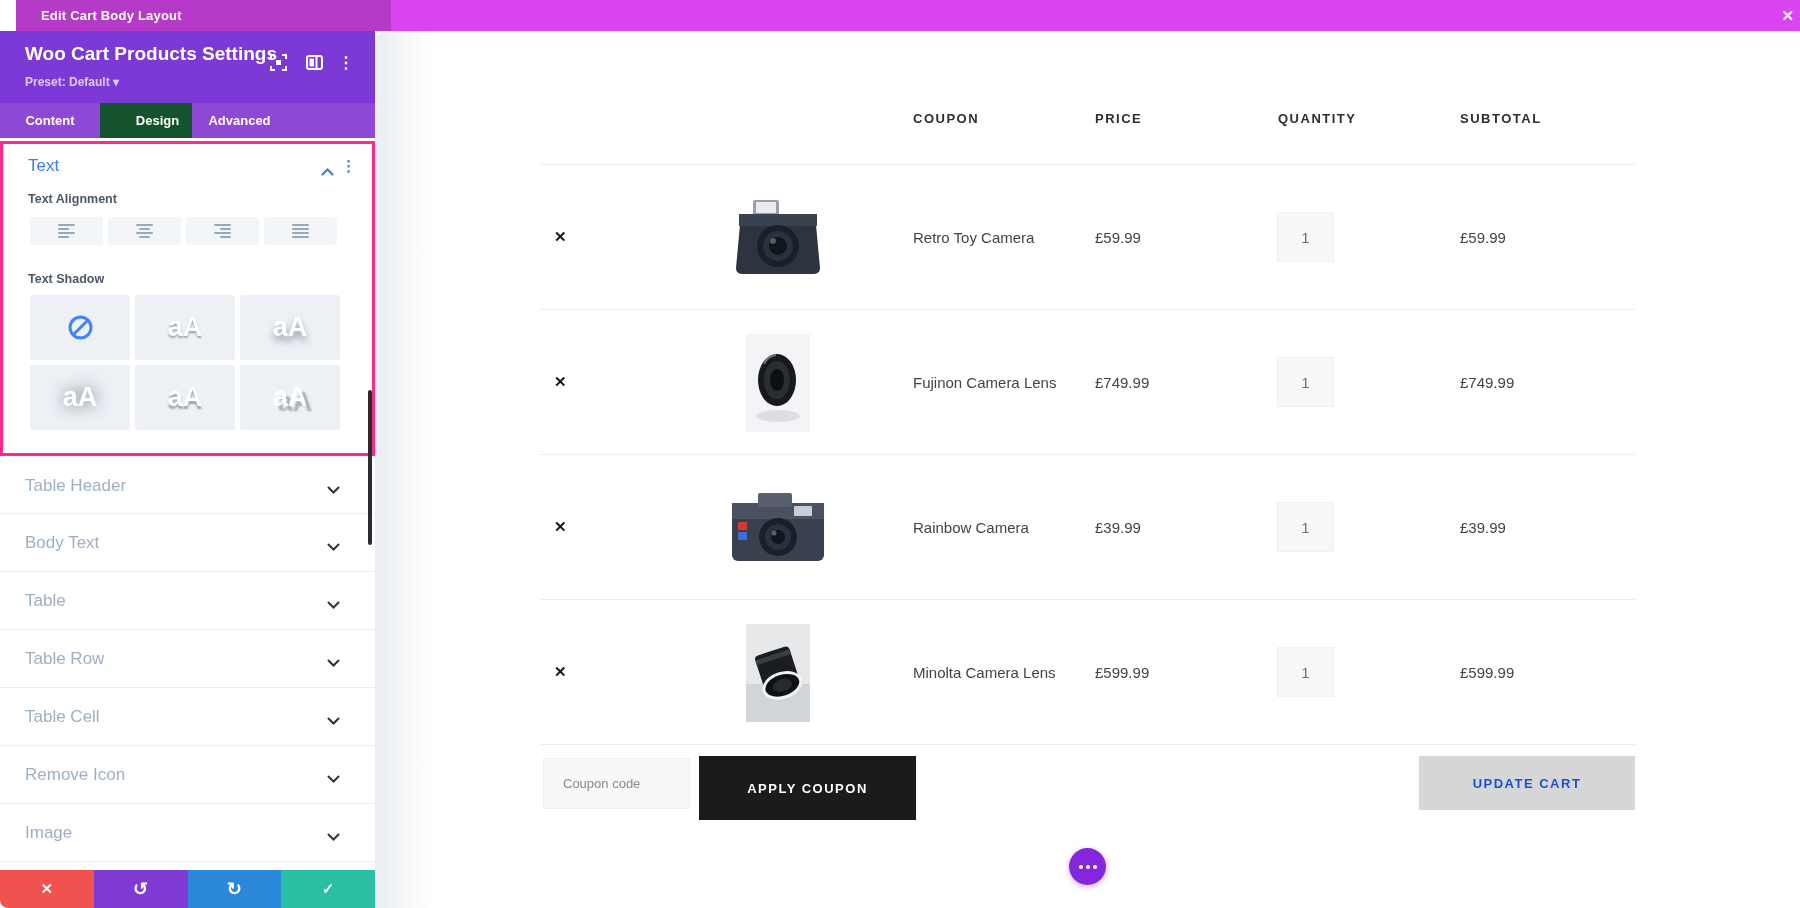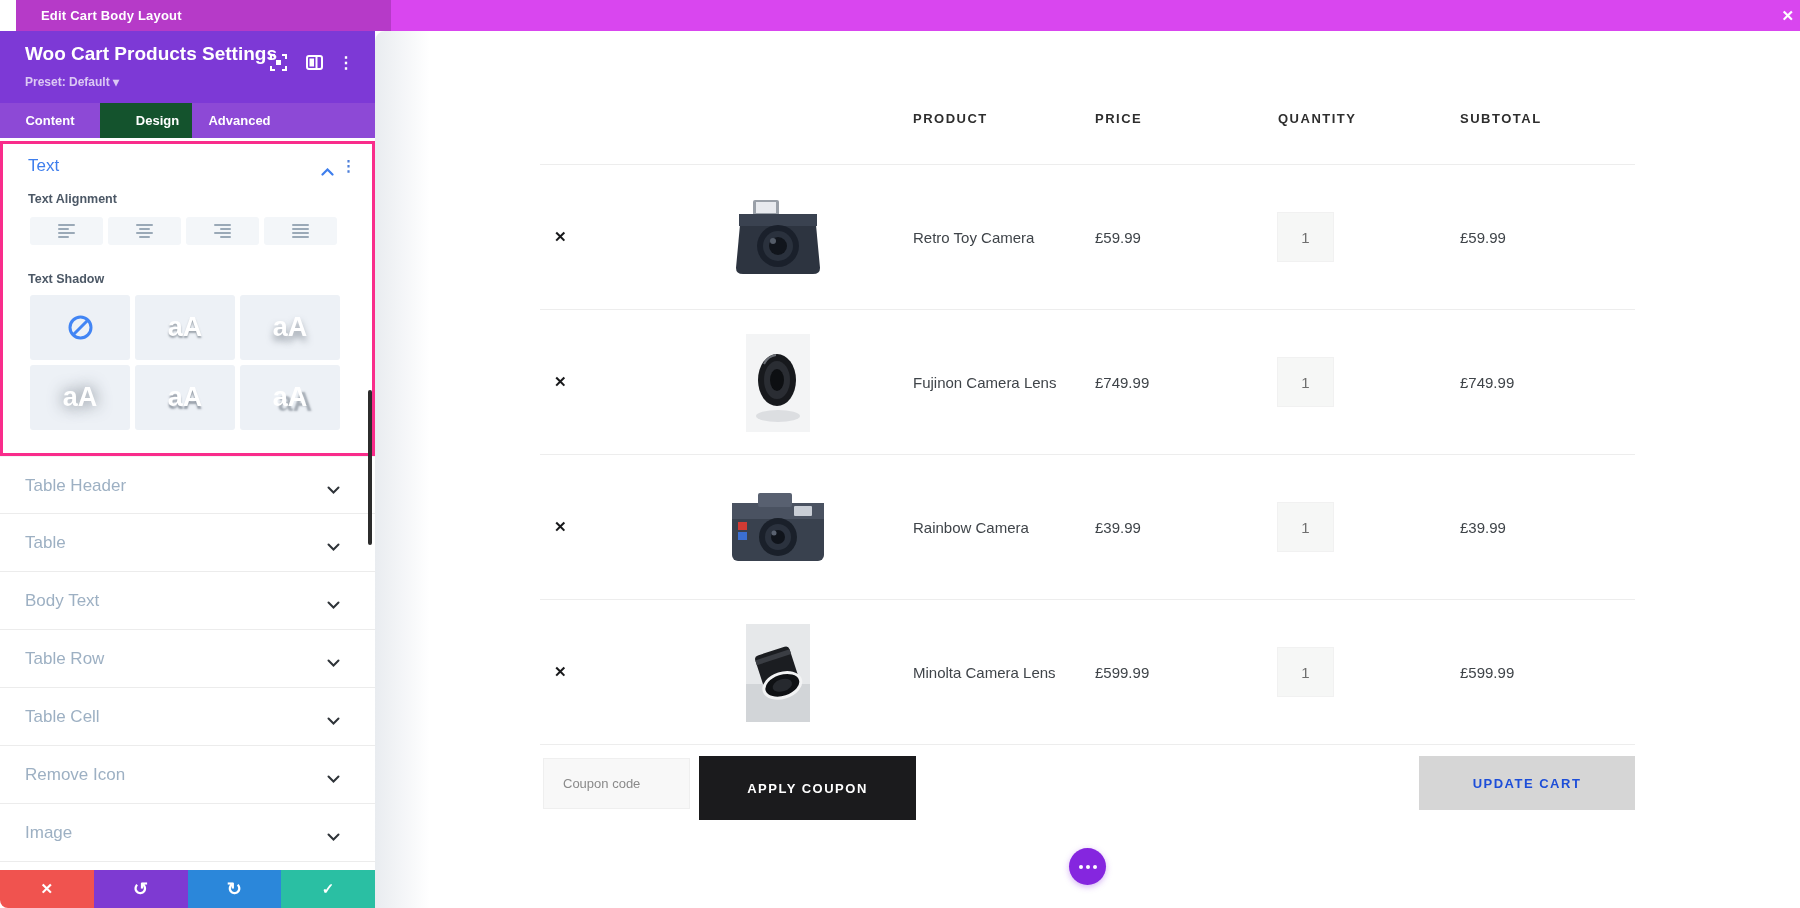--- a/index.html
+++ b/index.html
@@ -191,27 +191,27 @@
   </div>
 
   <div class="accordion">
     <div class="acc-item">
       <span class="acc-label">Table Header</span>
       <span class="acc-chevron"><svg width="13" height="8" viewBox="0 0 13 8">
             <polyline points="1.5,1.5 6.5,6.5 11.5,1.5" fill="none" stroke="#2e3338" stroke-width="2" stroke-linecap="round"></polyline>
           </svg></span>
     </div>
     <div class="acc-item">
+      <span class="acc-label">Body Text</span>
+      <span class="acc-chevron"><svg width="13" height="8" viewBox="0 0 13 8">
+            <polyline points="1.5,1.5 6.5,6.5 11.5,1.5" fill="none" stroke="#2e3338" stroke-width="2" stroke-linecap="round"></polyline>
+          </svg></span>
+    </div>
+    <div class="acc-item">
       <span class="acc-label">Table</span>
-      <span class="acc-chevron"><svg width="13" height="8" viewBox="0 0 13 8">
-            <polyline points="1.5,1.5 6.5,6.5 11.5,1.5" fill="none" stroke="#2e3338" stroke-width="2" stroke-linecap="round"></polyline>
-          </svg></span>
-    </div>
-    <div class="acc-item">
-      <span class="acc-label">Body Text</span>
       <span class="acc-chevron"><svg width="13" height="8" viewBox="0 0 13 8">
             <polyline points="1.5,1.5 6.5,6.5 11.5,1.5" fill="none" stroke="#2e3338" stroke-width="2" stroke-linecap="round"></polyline>
           </svg></span>
     </div>
     <div class="acc-item">
       <span class="acc-label">Table Row</span>
       <span class="acc-chevron"><svg width="13" height="8" viewBox="0 0 13 8">
             <polyline points="1.5,1.5 6.5,6.5 11.5,1.5" fill="none" stroke="#2e3338" stroke-width="2" stroke-linecap="round"></polyline>
           </svg></span>
     </div>
@@ -242,21 +242,21 @@
     <div class="pf-btn pf-undo dots-tex">↺</div>
     <div class="pf-btn pf-redo dots-tex">↻</div>
     <div class="pf-btn pf-save dots-tex">✓</div>
   </div>
 </div>
 
 <div class="canvas">
 
   <div class="cart">
     <div class="cart-head">
-      <span class="col-label col-product">PRODUCT</span>
+      <span class="col-label col-product">COUPON</span>
       <span class="col-label col-price">PRICE</span>
       <span class="col-label col-quantity">QUANTITY</span>
       <span class="col-label col-subtotal">SUBTOTAL</span>
     </div>
 
     <div class="cart-row">
       <span class="rm-x">✕</span>
       <span class="prod-img">
         <svg width="90" height="80" viewBox="0 0 90 80">
           <rect x="20" y="2" width="26" height="16" rx="2" fill="#9aa0a8"></rect>

